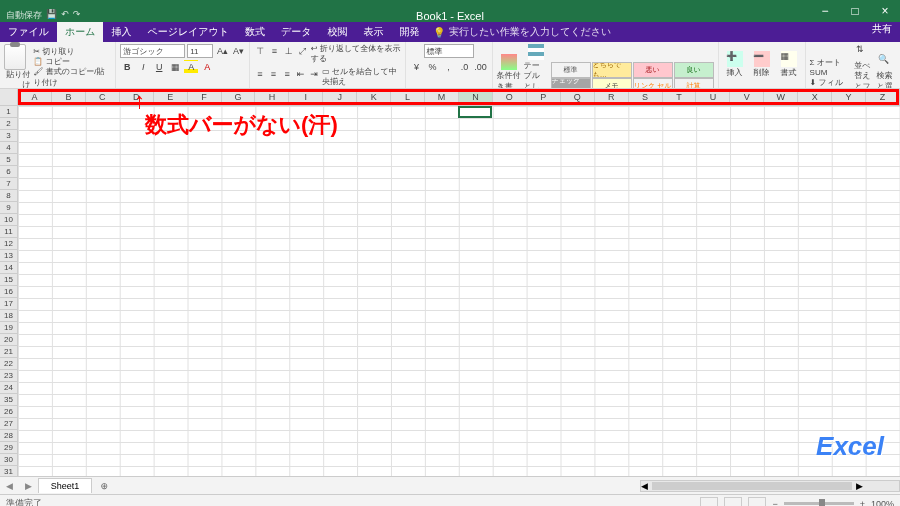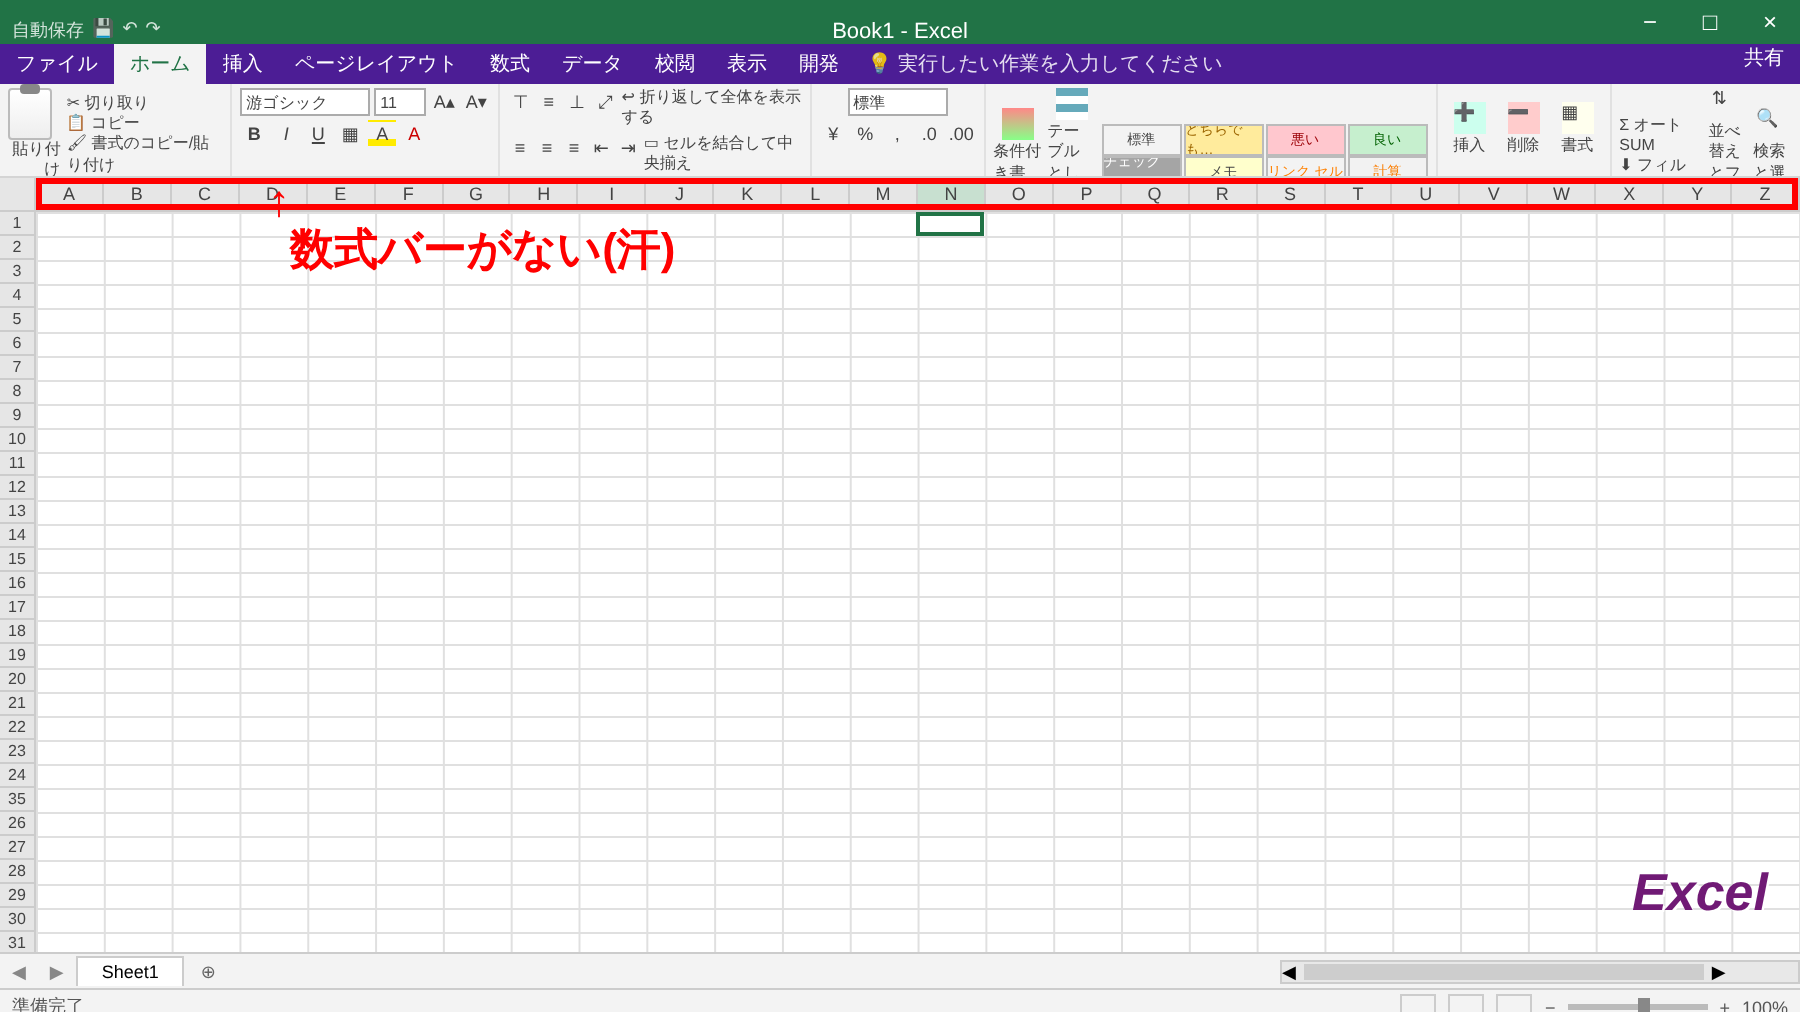--- a/index.html
+++ b/index.html
@@ -62,21 +62,21 @@
 .statusbar .right { margin-left: auto; display: flex; align-items: center; gap: 6px; }
 .viewbtn { width: 18px; height: 14px; border: 1px solid #ccc; }
 .zoomslider { width: 70px; height: 3px; background: #bbb; position: relative; }
 .zoomslider::after { content:''; position:absolute; left:50%; top:-3px; width:6px; height:9px; background:#888; }
 
 
 .anno-arrow { position: absolute; left: 134px; top: 88px; color: #ff0000; font-size: 22px; font-weight: bold; pointer-events: none; }
 .anno-text { position: absolute; left: 145px; top: 110px; color: #ff0000; font-size: 22px; font-weight: bold; pointer-events: none; }
 .watermark { position: absolute; right: 16px; bottom: 44px; font-size: 26px; font-weight: 900; font-style: italic; display: flex; align-items: center; gap: 6px; pointer-events: none; }
 .watermark .jp { background: #f7a838; color: #fff; padding: 1px 6px; border-radius: 2px; font-style: normal; }
-.watermark .ex { color: #701a75; text-shadow: 1px 1px 0 #fff; }
+.watermark .ex { color: #3b82f6; text-shadow: 1px 1px 0 #fff; }
 </style>
 </head>
 <body>
 
 <div class="titlebar">
   <div class="qa">
     <span>自動保存</span>
     <span>💾</span>
     <span>↶</span>
     <span>↷</span>

